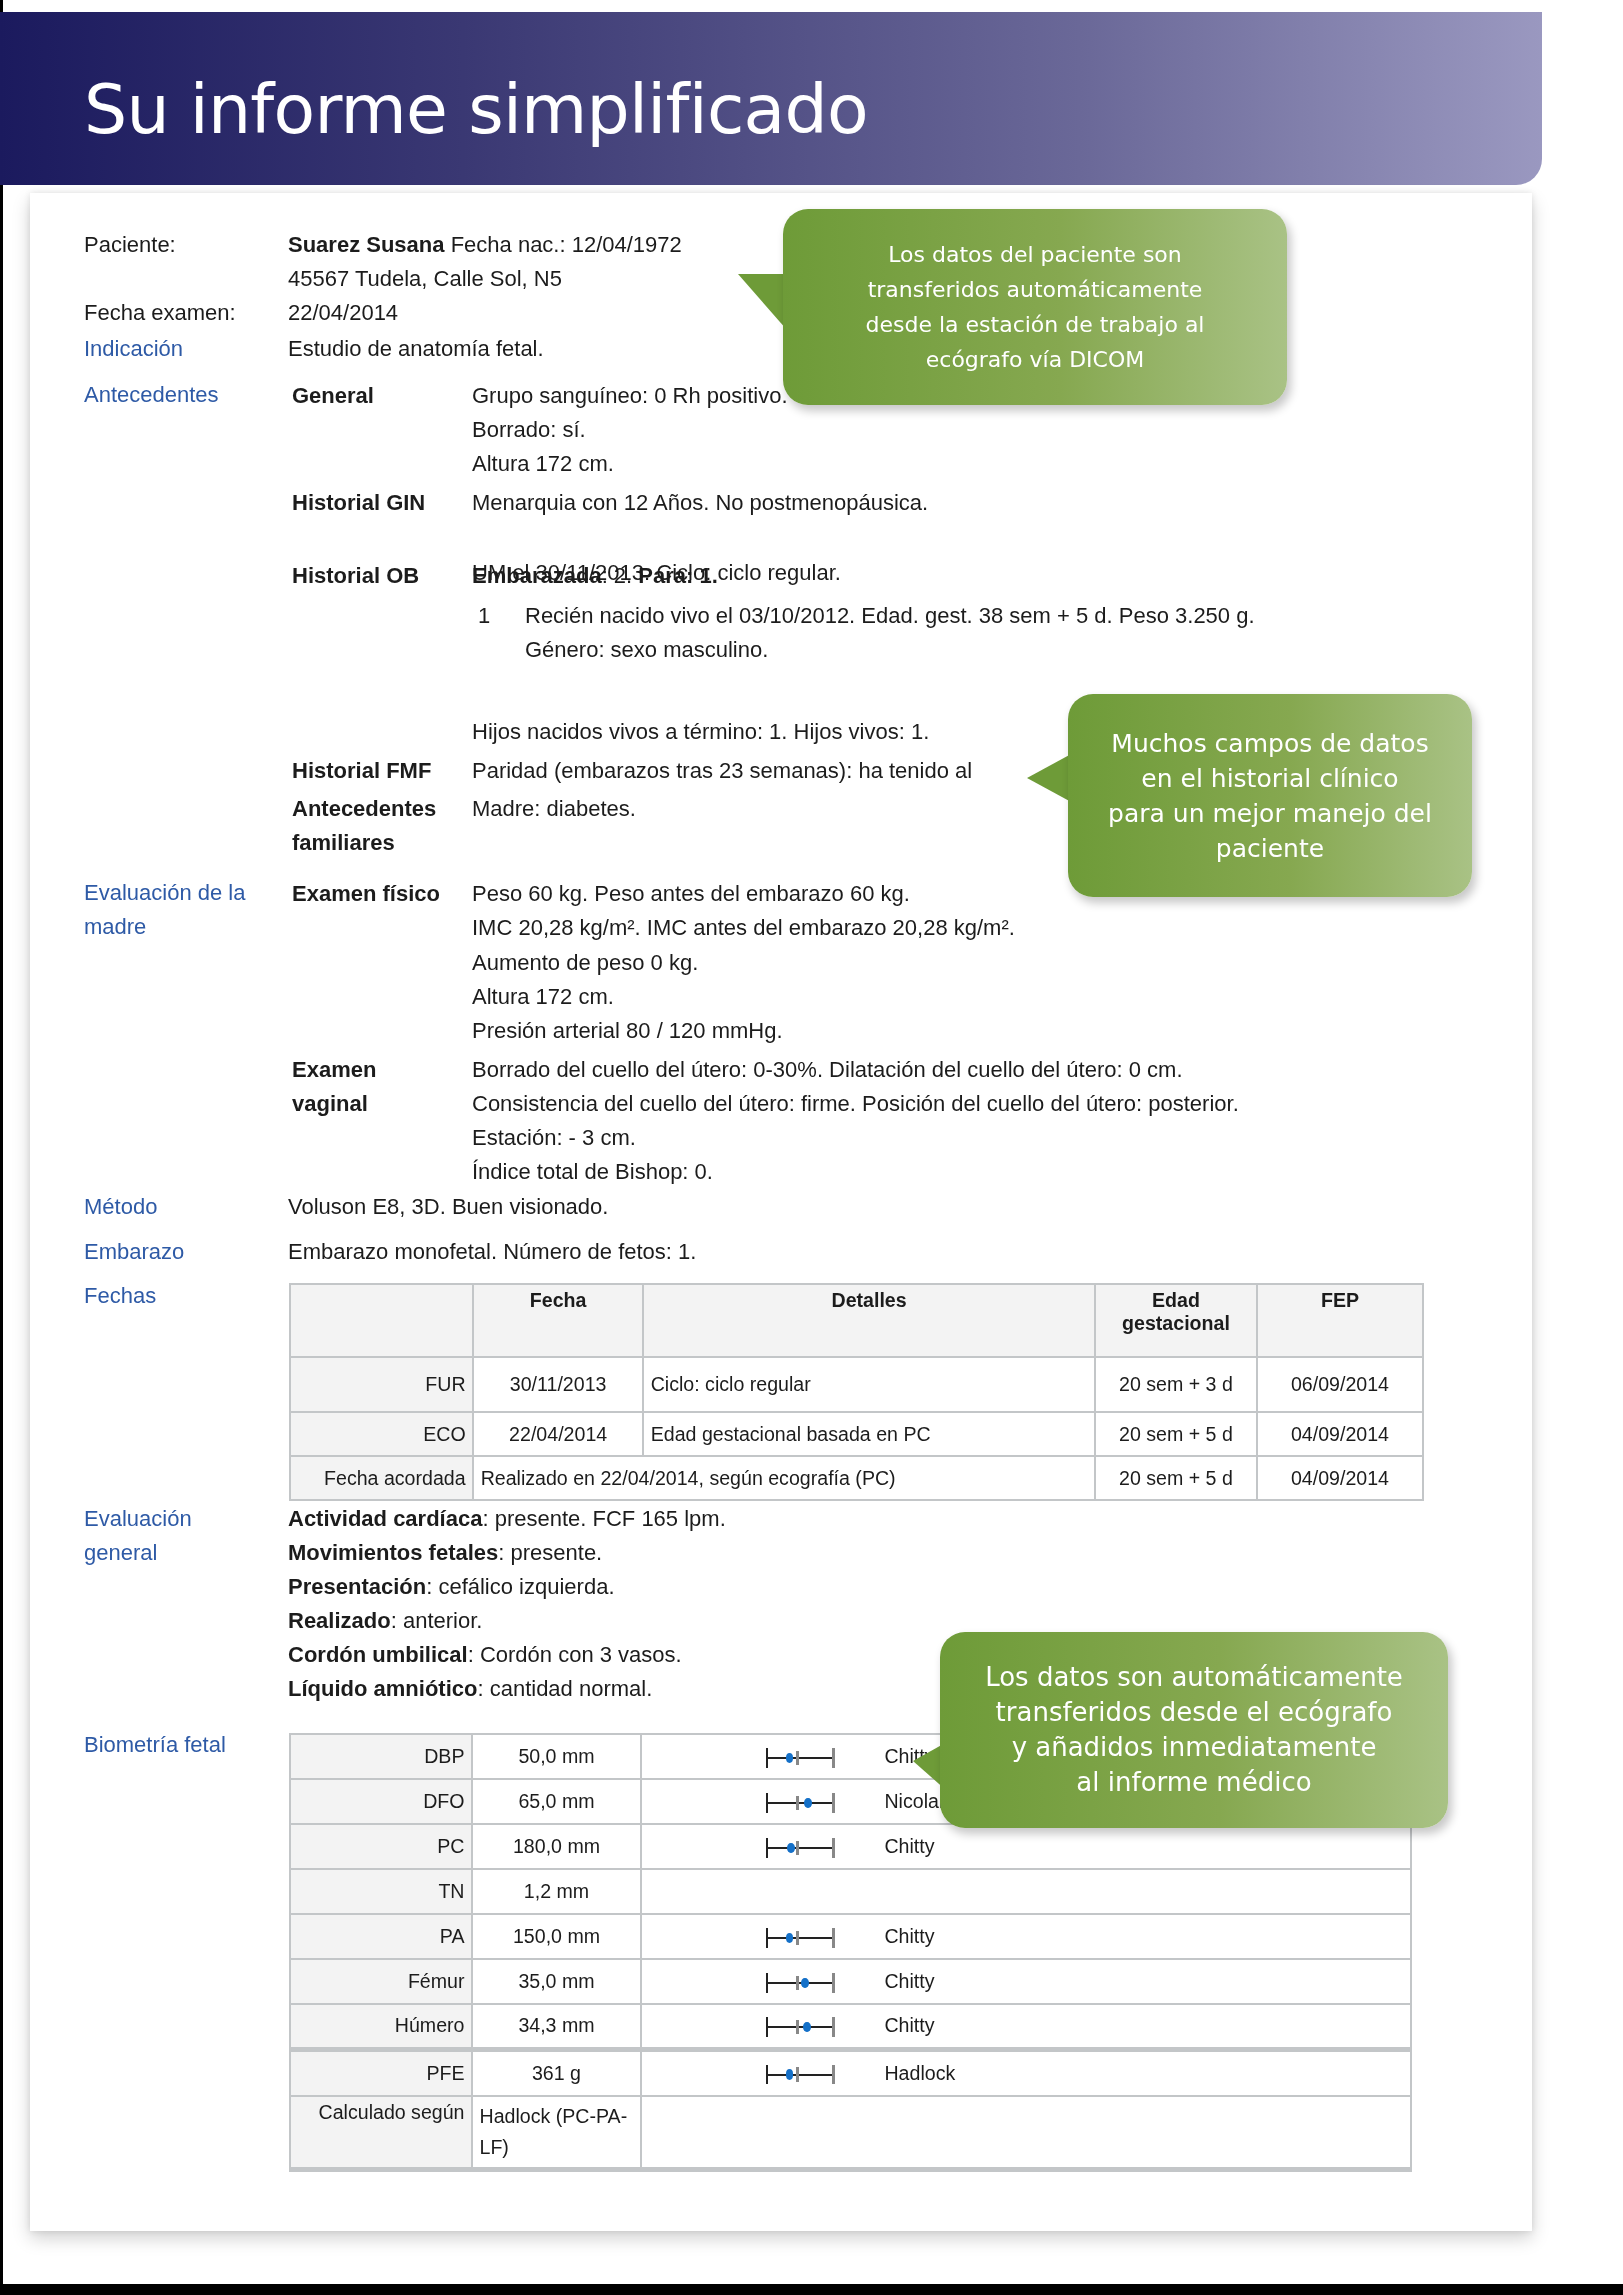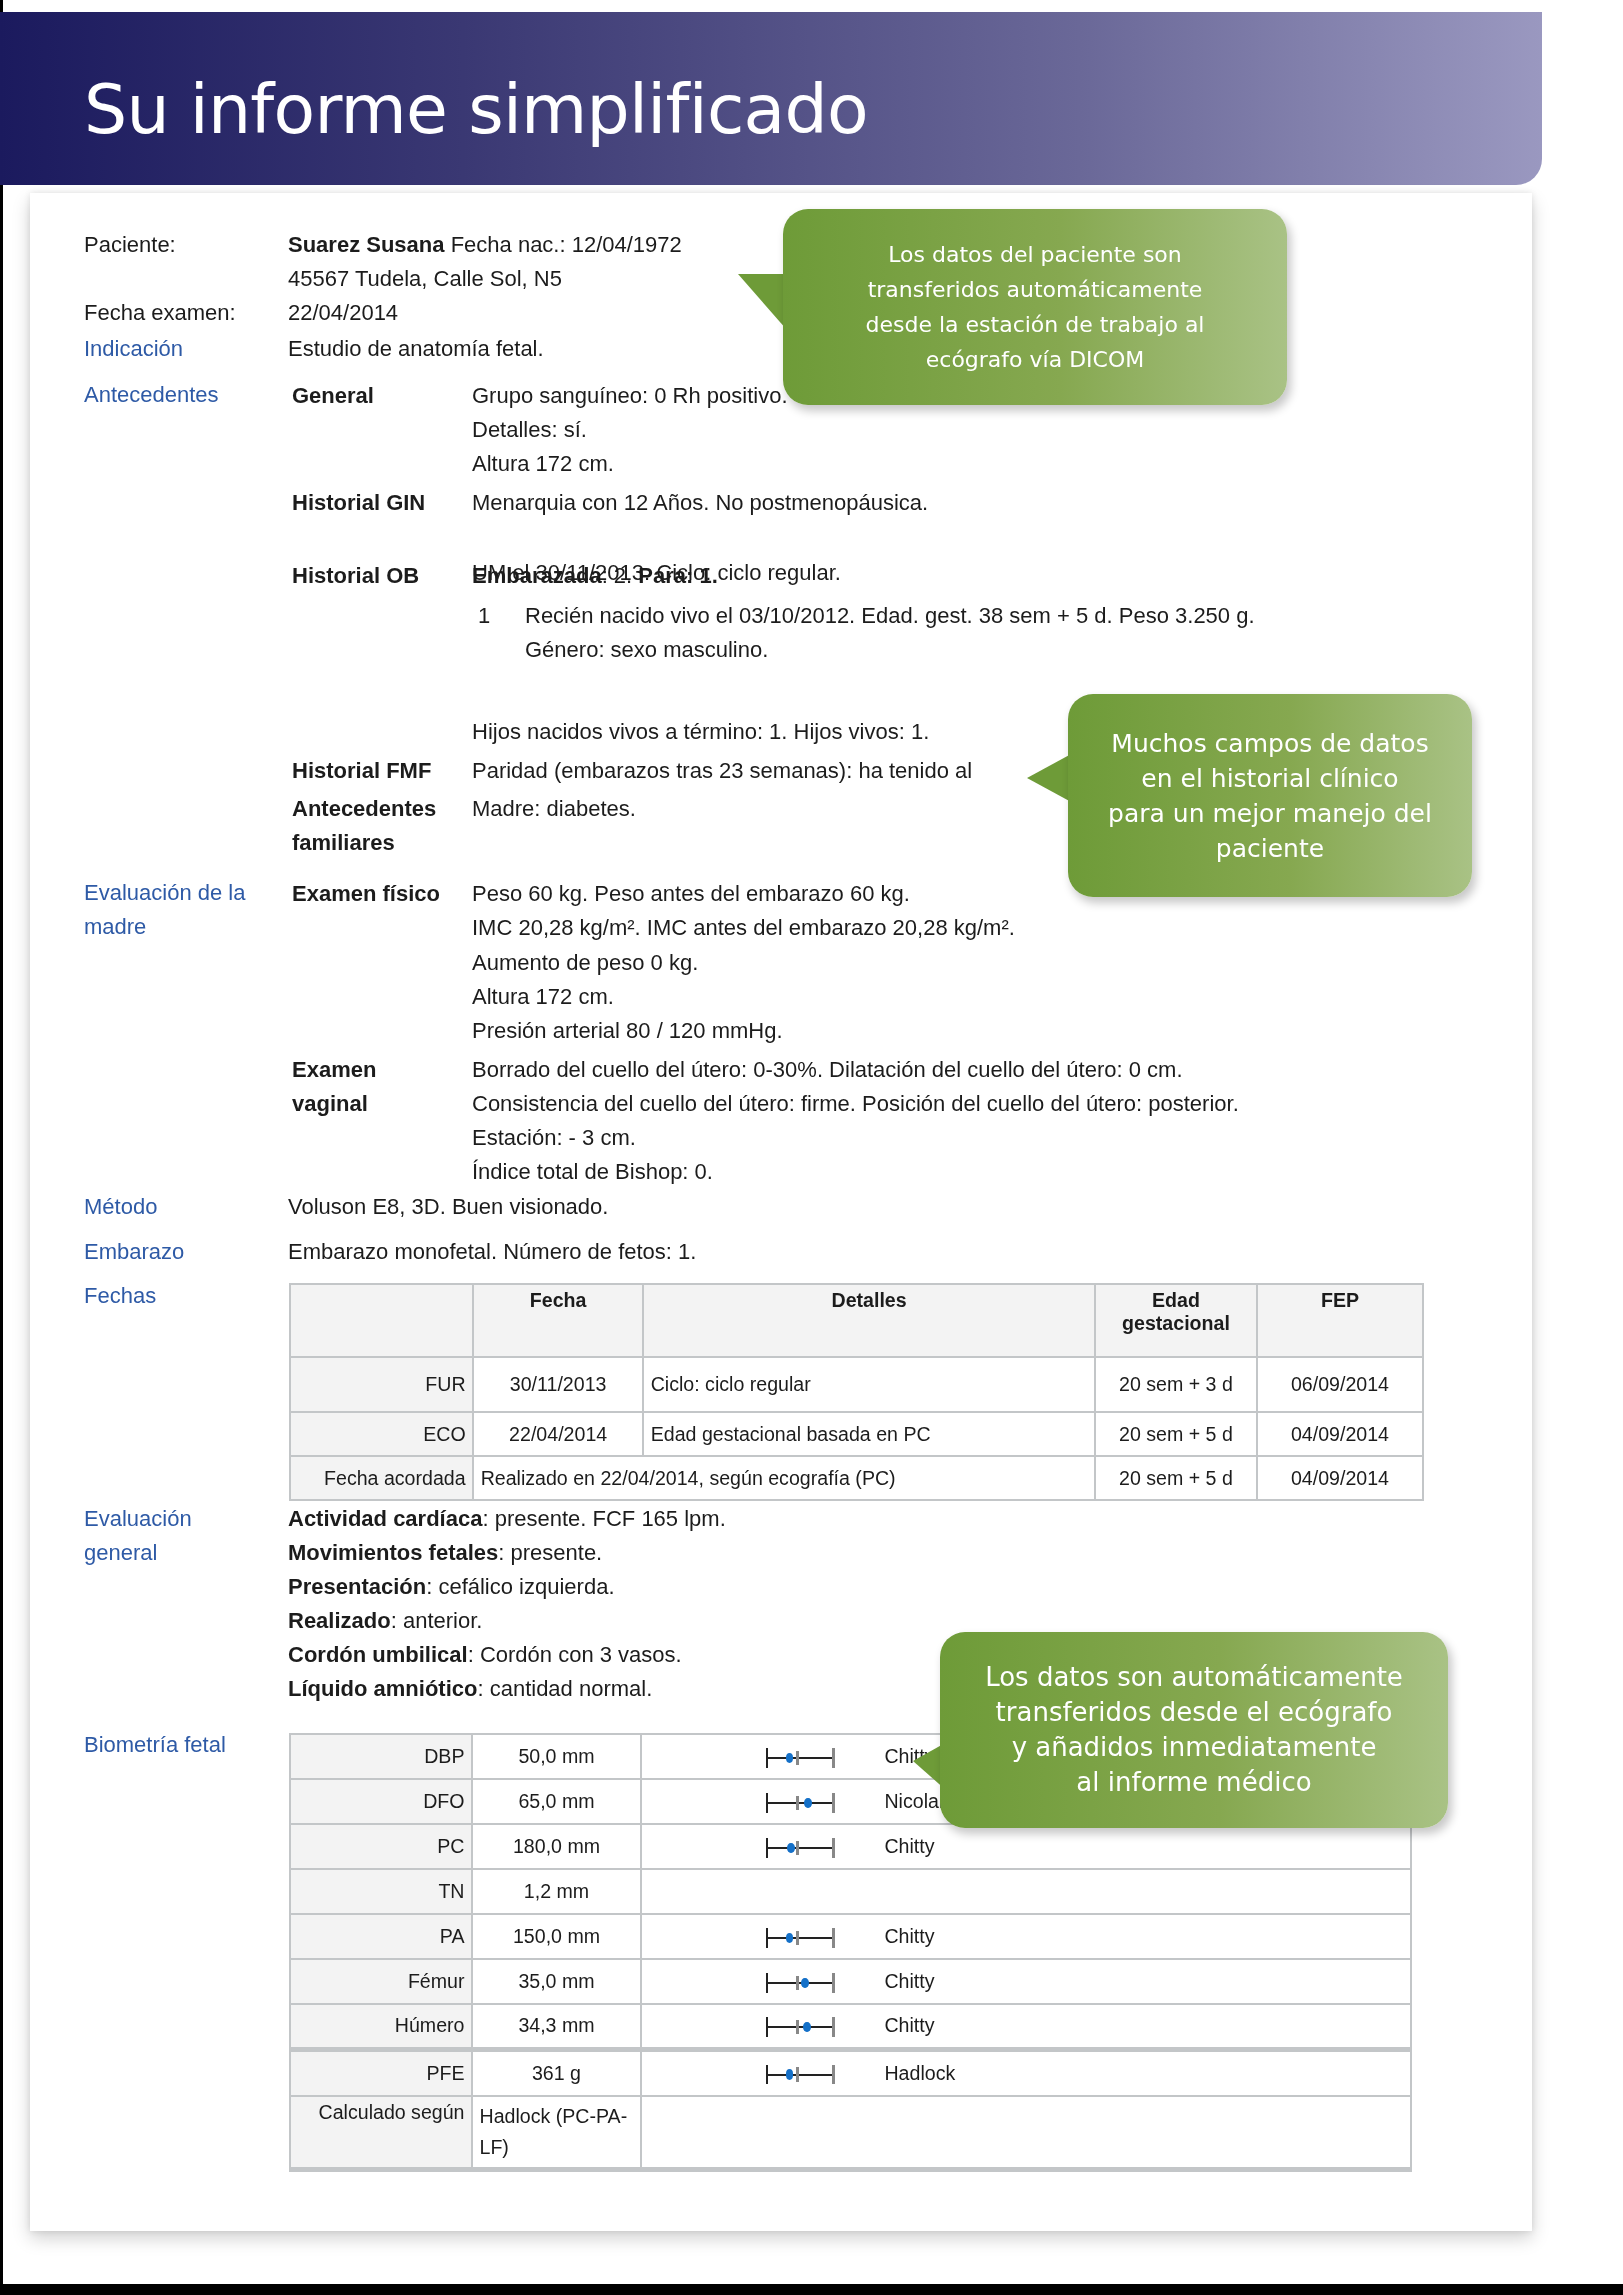--- a/index.html
+++ b/index.html
@@ -73,21 +73,21 @@
   <div class="txt" style="left:258px;top:69px;">45567 Tudela, Calle Sol, N5</div>
   <div class="txt" style="left:54px;top:103px;">Fecha examen:</div>
   <div class="txt" style="left:258px;top:103px;">22/04/2014</div>
 
   <div class="lbl" style="left:54px;top:139px;">Indicación</div>
   <div class="txt" style="left:258px;top:139px;">Estudio de anatomía fetal.</div>
 
   <div class="lbl" style="left:54px;top:185px;">Antecedentes</div>
   <div class="txt b" style="left:262px;top:186px;">General</div>
   <div class="txt" style="left:442px;top:186px;">Grupo sanguíneo: 0 Rh positivo.</div>
-  <div class="txt" style="left:442px;top:220px;">Detalles: sí.</div>
+  <div class="txt" style="left:442px;top:220px;">Borrado: sí.</div>
   <div class="txt" style="left:442px;top:254px;">Altura 172 cm.</div>
 
   <div class="txt b" style="left:262px;top:293px;">Historial GIN</div>
   <div class="txt" style="left:442px;top:293px;">Menarquia con 12 Años. No postmenopáusica.</div>
   <div class="txt" style="left:442px;top:327px;margin-top:36px;">UM el 30/11/2013. Ciclo: ciclo regular.</div>
 
   <div class="txt b" style="left:262px;top:366px;">Historial OB</div>
   <div class="txt" style="left:442px;top:366px;">
     <span class="b">Embarazada</span><span>: 2. </span><span class="b">Para</span><span class="b">: 1.</span>
   </div>

